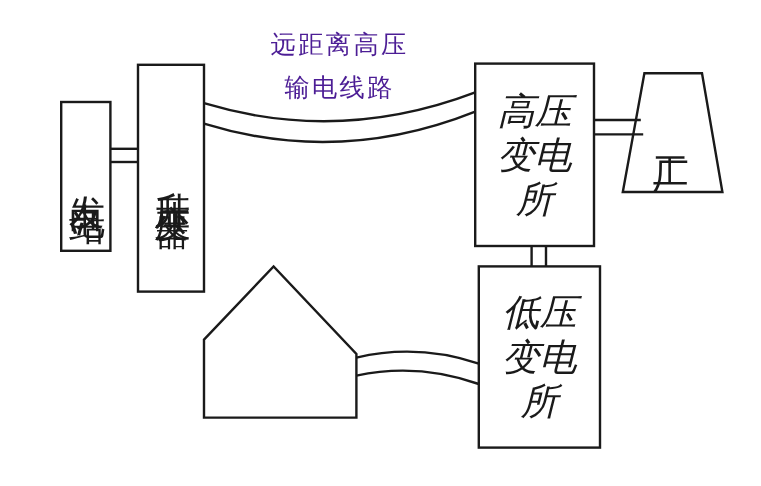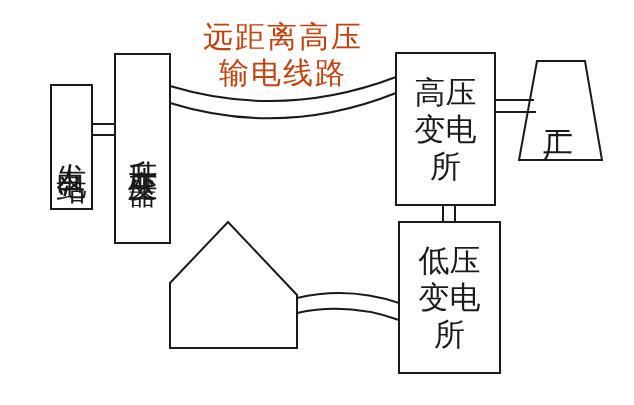--- a/index.html
+++ b/index.html
@@ -39,30 +39,30 @@
     text-orientation: upright;
     letter-spacing: 5px;
     line-height: 1;
   }
   #transmission-label {
     position: absolute;
     left: 181px;
     top: 19px;
     width: 204px;
     text-align: center;
-    font-size: 30px;
+    font-size: 21px;
     line-height: 36px;
     letter-spacing: 2px;
     white-space: pre-line;
-    color: #c2410c;
+    color: #4c1d95;
   }
   #label-power-station   { left: 51px;  top: 85px;  width: 41px;  height: 124px; font-size: 30px; }
   #label-transformer     { left: 115px; top: 54px;  width: 55px;  height: 189px; font-size: 30px; }
-  #label-hv-substation   { left: 396px; top: 53px;  width: 99px;  height: 152px; }
-  #label-lv-substation   { left: 399px; top: 222px; width: 101px; height: 151px; }
+  #label-hv-substation   { left: 396px; top: 53px;  width: 99px;  height: 152px; font-style: italic; }
+  #label-lv-substation   { left: 399px; top: 222px; width: 101px; height: 151px; font-style: italic; }
   #label-factory         { left: 536px; top: 68px;  width: 44px;  height: 86px;  font-size: 30px; }
   #label-users           { left: 174px; top: 262px; width: 114px; height: 82px;  font-size: 30px; line-height: 39px; }
 </style>
 </head>
 <body>
 
 <div id="canvas">
 
   <svg id="shape-layer" viewBox="0 0 634 405" xmlns="http://www.w3.org/2000/svg">
     <g fill="none" stroke-width="2" stroke-linecap="butt" stroke="#1a1a1a">

